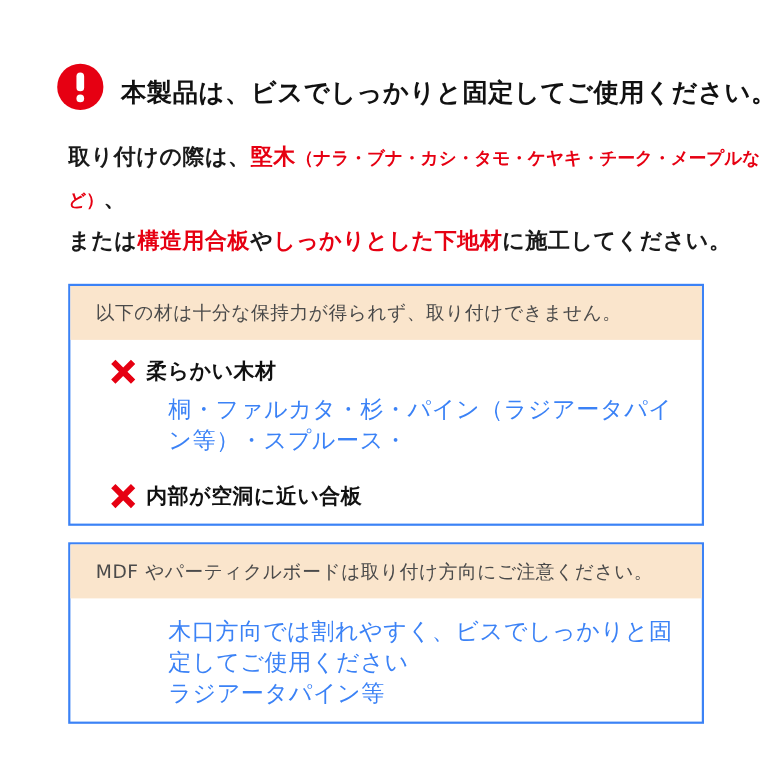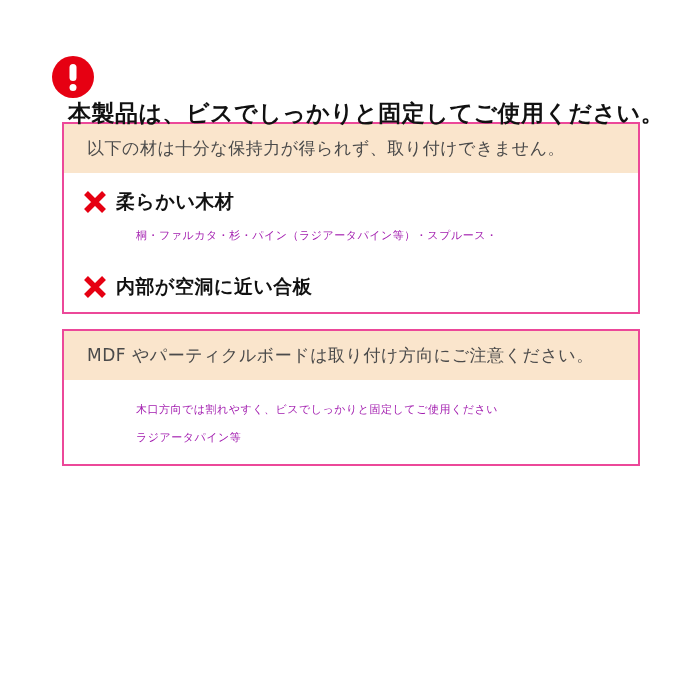--- a/index.html
+++ b/index.html
@@ -7,24 +7,23 @@
   body {
     width: 700px; height: 700px;
     font-family: "DejaVu Sans", sans-serif;
     color: #1a1a1a;
     overflow: hidden;
   }
   .page { width: 700px; height: 700px; background: #ffffff; padding-top: 56px; }
 
   
   .top-row {
-    display: flex; align-items: flex-start;
+    display: flex; align-items: flex-end;
     margin-left: 52px; margin-right: 40px;
     height: 44px;
-    flex-direction: column;
   }
   .alert-icon {
     width: 42px; height: 42px; flex: 0 0 42px;
     border-radius: 50%;
     background: #e60012;
     position: relative;
   }
   .alert-icon .bar {
     position: absolute; left: 50%; transform: translateX(-50%);
     top: 8px; width: 7px; height: 17px; border-radius: 3.5px;
@@ -47,64 +46,68 @@
     font-size: 20px; font-weight: bold;
     line-height: 36px; color: #1a1a1a;
     letter-spacing: 0.5px;
   }
   .intro .red { color: #e60012; }
   .intro .red-small { color: #e60012; font-size: 16px; letter-spacing: 0; }
 
   
   .notice-box {
     width: 578px; margin-left: 62px;
-    border: 2px solid #ec4899;
+    border: 2px solid #3b82f6;
     background: #ffffff;
   }
   .box-1 { margin-top: 22px; }
   .box-2 { margin-top: 15px; }
   .notice-box .box-header {
     background: #fae5cc;
     padding: 13px 18px 13px 23px;
     font-size: 17px; color: #4a4a4a;
     letter-spacing: 0.5px;
   }
-  .notice-box .box-body { padding: 16px 18px 12px 19px; }
+  .notice-box .box-body { padding: 16px 18px 12px 36px; }
 
   .item-row { display: flex; align-items: center; }
   .item-row + .item-desc { margin-top: 7px; }
   .mark {
     width: 24px; height: 24px; flex: 0 0 24px;
     display: inline-block;
   }
   .item-title {
     margin-left: 9px;
     font-size: 19px; font-weight: bold; color: #111111;
     letter-spacing: 0.5px;
   }
   .item-desc {
     margin-left: 53px;
-    font-size: 11px; color: #a21caf;
+    font-size: 21px; color: #3b82f6;
     line-height: 28px; letter-spacing: 0.5px;
   }
   .gap-12 { margin-top: 24px; }
 </style>
 </head>
 <body>
 
 <div class="page">
 
   <div class="top-row">
     <div class="alert-icon">
       <div class="bar"></div>
       <div class="dot"></div>
     </div>
     <div class="headline">本製品は、ビスでしっかりと固定してご使用ください。</div>
   </div>
 
+  <div class="intro">
+    <div><span>取り付けの際は、</span><span class="red">堅木</span><span class="red-small">（ナラ・ブナ・カシ・タモ・ケヤキ・チーク・メープルなど）</span><span>、</span></div>
+    <div><span>または</span><span class="red">構造用合板</span><span>や</span><span class="red">しっかりとした下地材</span><span>に施工してください。</span></div>
+  </div>
 
   <div class="notice-box box-1">
     <div class="box-header">以下の材は十分な保持力が得られず、取り付けできません。</div>
     <div class="box-body">
 
       <div class="item-row">
         <span class="mark">
           <svg width="24" height="24" viewBox="0 0 24 24">
               <path d="M3 3 L21 21 M21 3 L3 21" stroke="#e60012" stroke-width="5.5"></path>
             </svg>

